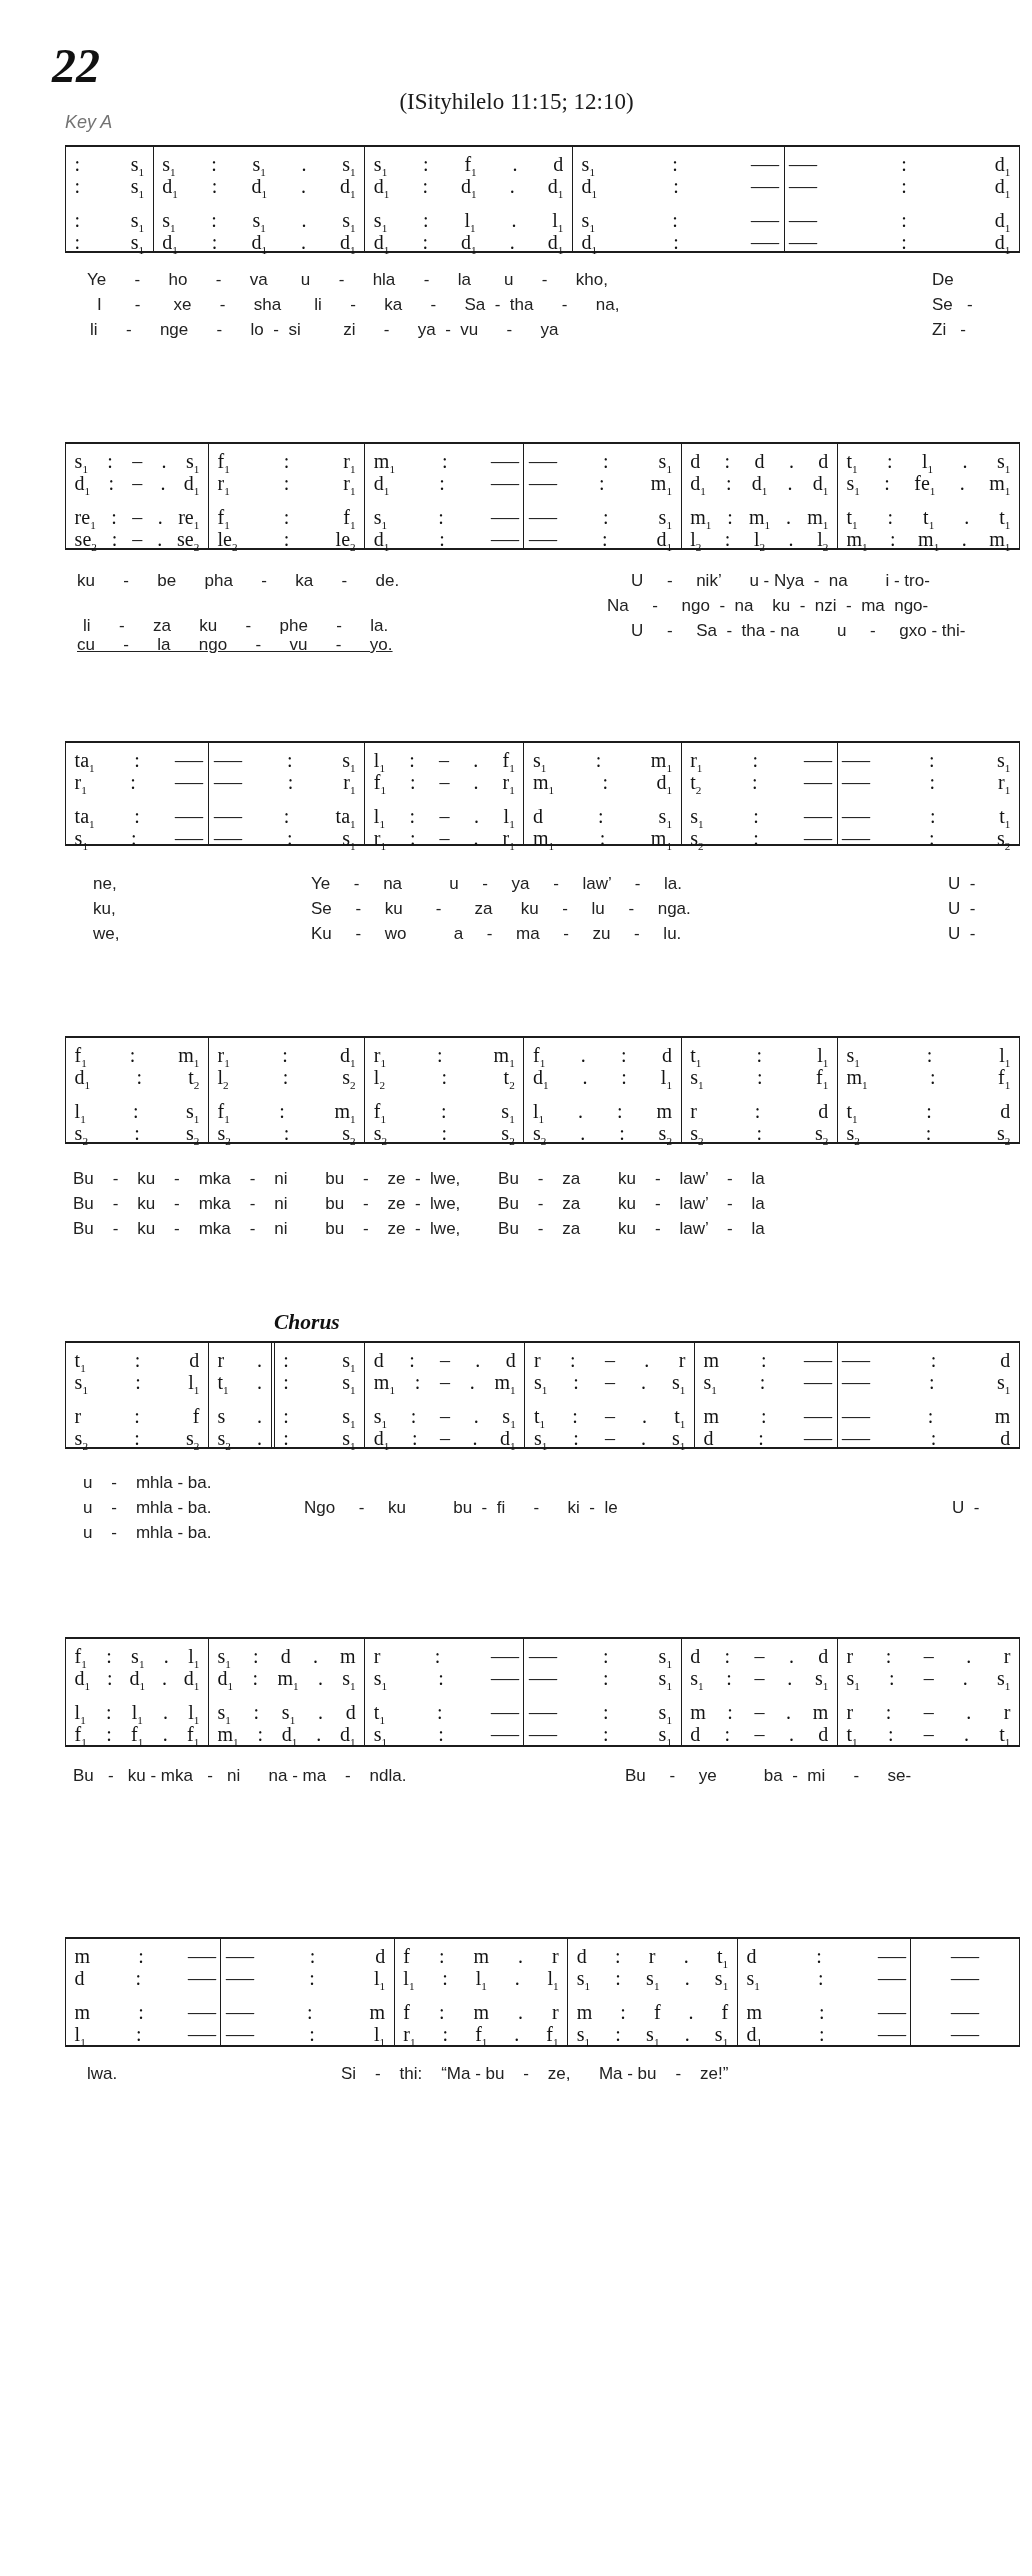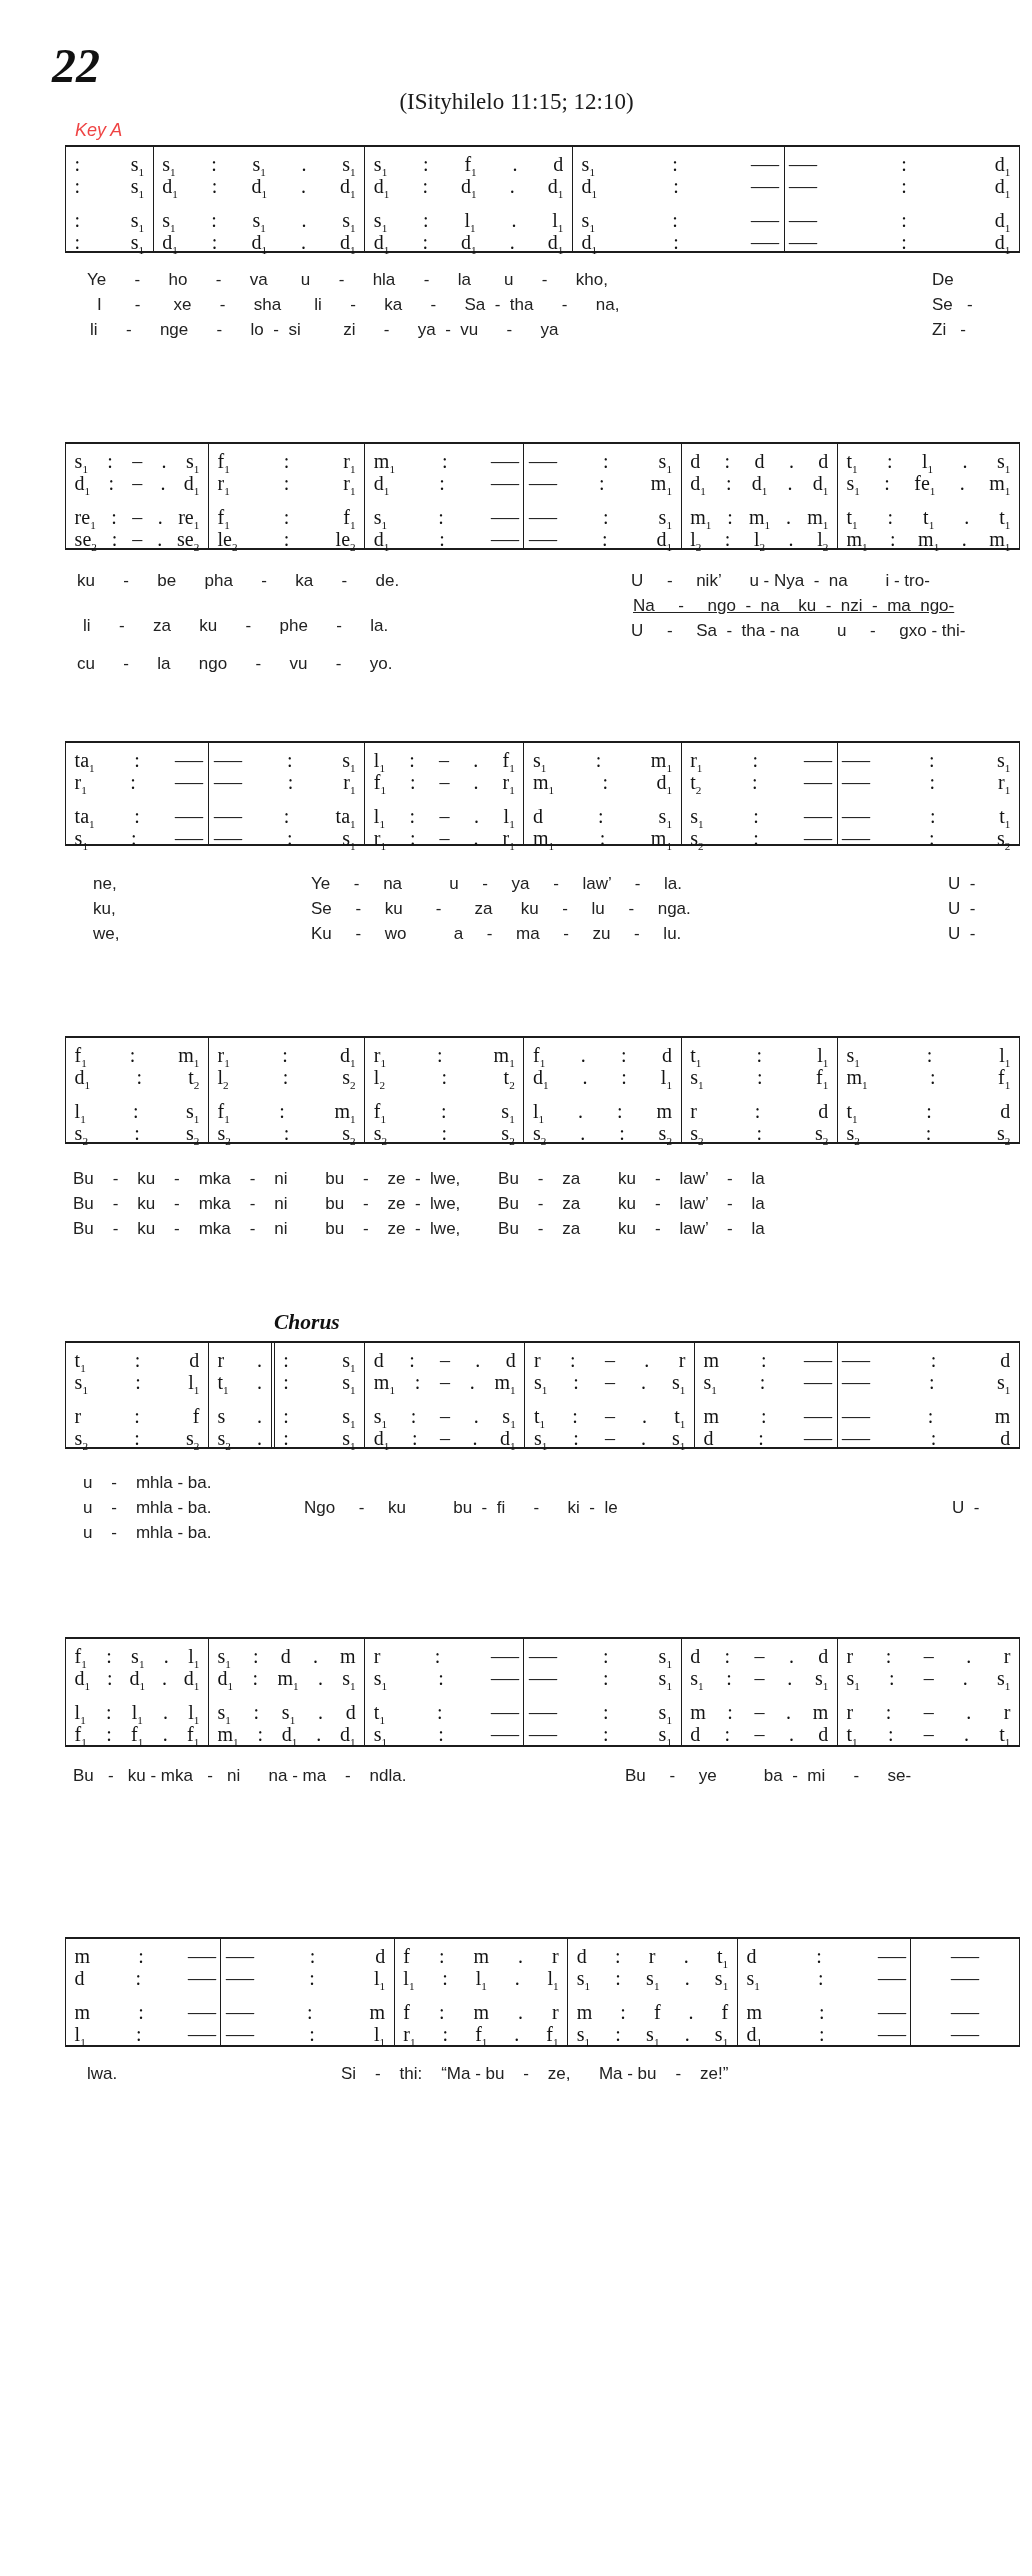--- a/index.html
+++ b/index.html
@@ -1,20 +1,20 @@
 <!DOCTYPE html>
 <html style="font-size:13.8px"><head>
 <meta charset="utf-8">
 <style>
   html,body{margin:0;padding:0;background:#fff;}
   .page{position:relative;width:1033px;height:2085px;background:#fff;overflow:hidden;color:#161616;}
   .song-number{position:absolute;left:52px;top:38px;font:italic 700 48px "Liberation Serif",serif;color:#111;}
   .title{position:absolute;left:0;top:38px;width:100%;text-align:center;font:italic 700 43px "Liberation Serif",serif;color:#111;}
   .subtitle{position:absolute;left:0;top:89px;width:100%;text-align:center;font:400 23px "Liberation Serif",serif;color:#1a1a1a;}
-  .key{position:absolute;left:65px;top:120px;font:italic 400 18px "Liberation Sans",sans-serif;color:#ef4444;margin-left:10px;}
+  .key{position:absolute;left:65px;top:112px;font:italic 400 18px "Liberation Sans",sans-serif;color:#737373;}
   .chorus-label{position:absolute;left:274px;top:1310px;font:italic 700 21.5px "Liberation Serif",serif;color:#111;}
   .footer{position:absolute;right:41px;top:2506px;font:400 20.7px "Liberation Serif",serif;color:#1a1a1a;}
 
   .system{position:absolute;left:65px;width:955px;box-sizing:border-box;display:flex;
           border:1.7px solid #1c1c1c;border-top-width:2.6px;border-bottom-width:2.6px;background:#fff;}
   .measure{box-sizing:border-box;border-right:1.3px solid #1c1c1c;padding-top:6px;}
   .measure.last{border-right:none;}
   .measure.dbl{border-right:4.3px double #1c1c1c;}
   .mrow{display:flex;justify-content:space-between;padding:0 8.6px;height:22.4px;line-height:22.4px;
         font-family:"Liberation Serif",serif;font-size:20px;color:#141414;white-space:nowrap;}
@@ -1075,22 +1075,22 @@
   <div id="lyrics">
       <div class="lyric" style="left: 87px; top: 270px;">Ye      -      ho      -      va       u      -      hla      -      la       u      -      kho,</div>
       <div class="lyric" style="left: 932px; top: 270px;">De</div>
       <div class="lyric" style="left: 97px; top: 295px;">I       -       xe      -      sha       li      -      ka      -      Sa  -  tha      -      na,</div>
       <div class="lyric" style="left: 932px; top: 295px;">Se   -</div>
       <div class="lyric" style="left: 90px; top: 320px;">li      -      nge      -      lo  -  si         zi      -      ya  -  vu      -      ya</div>
       <div class="lyric" style="left: 932px; top: 320px;">Zi   -</div>
       <div class="lyric" style="left: 77px; top: 571px;">ku      -      be      pha      -      ka      -      de.</div>
       <div class="lyric" style="left: 631px; top: 571px;">U     -     nik’      u - Nya  -  na        i - tro-</div>
       <div class="lyric" style="left: 83px; top: 596px; margin-top: 20px;">li      -      za      ku      -      phe      -      la.</div>
-      <div class="lyric" style="left: 633px; top: 596px; text-decoration: underline;">Na     -     ngo  -  na    ku  -  nzi  -  ma  ngo-</div>
-      <div class="lyric" style="left: 77px; top: 654px;">cu      -      la      ngo      -      vu      -      yo.</div>
+      <div class="lyric" style="left: 607px; top: 596px;">Na     -     ngo  -  na    ku  -  nzi  -  ma  ngo-</div>
+      <div class="lyric" style="left: 77px; top: 635px; text-decoration: underline;">cu      -      la      ngo      -      vu      -      yo.</div>
       <div class="lyric" style="left: 631px; top: 621px;">U     -     Sa  -  tha - na        u     -     gxo - thi-</div>
       <div class="lyric" style="left: 93px; top: 874px;">ne,</div>
       <div class="lyric" style="left: 311px; top: 874px;">Ye     -     na          u     -     ya     -     law’     -     la.</div>
       <div class="lyric" style="left: 948px; top: 874px;">U  -</div>
       <div class="lyric" style="left: 93px; top: 899px;">ku,</div>
       <div class="lyric" style="left: 311px; top: 899px;">Se     -     ku       -       za      ku     -     lu     -     nga.</div>
       <div class="lyric" style="left: 948px; top: 899px;">U  -</div>
       <div class="lyric" style="left: 93px; top: 924px;">we,</div>
       <div class="lyric" style="left: 311px; top: 924px;">Ku     -     wo          a     -     ma     -     zu     -     lu.</div>
       <div class="lyric" style="left: 948px; top: 924px;">U  -</div>

